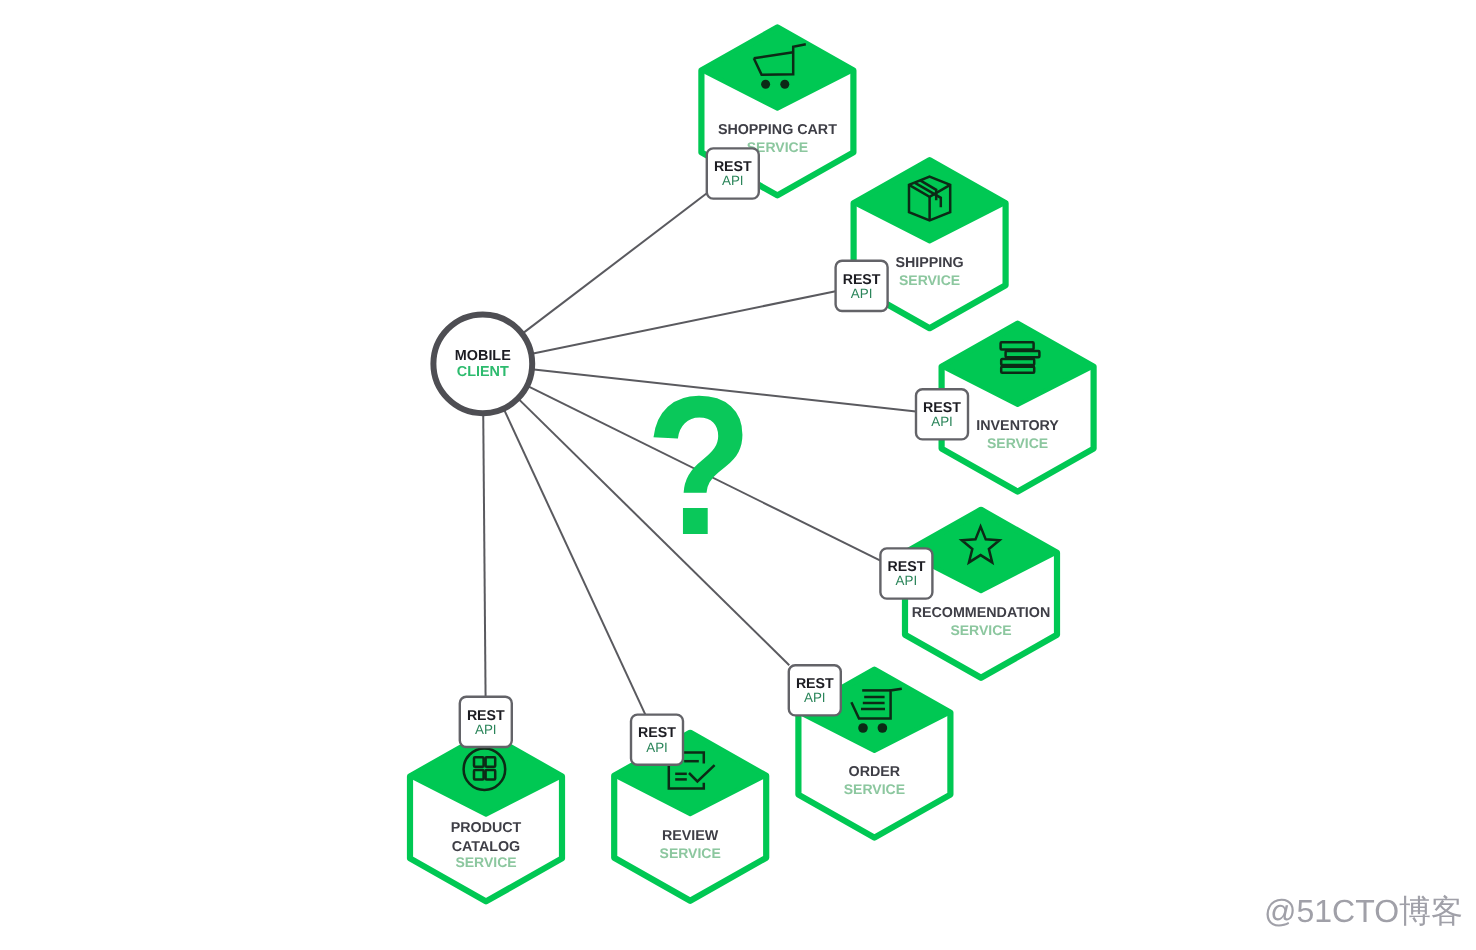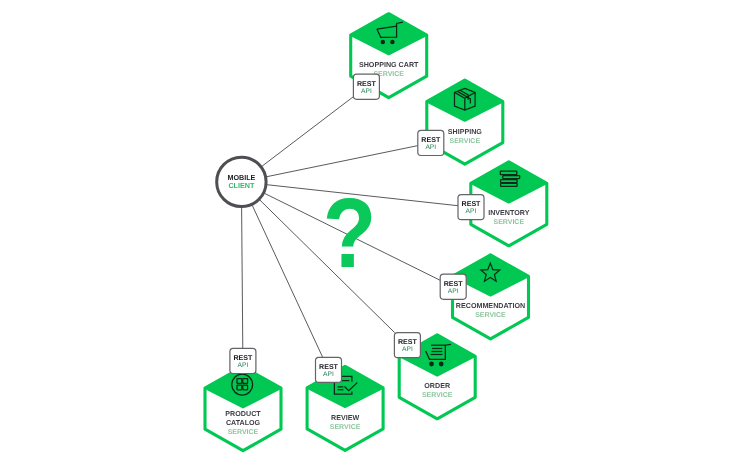--- a/index.html
+++ b/index.html
@@ -161,13 +161,14 @@
           </g>
         </g>
       </g>
     <g id="client">
         <circle class="client-circle" cx="241.4" cy="181.9" r="24.7"></circle>
         <text class="client-a" x="241.4" y="179.8" font-size="7.2">MOBILE</text>
         <text class="client-b" x="241.4" y="187.9" font-size="7.2">CLIENT</text>
       </g>
     <text id="qm" class="qmark" x="0" y="0" font-size="99" transform="translate(349.5,267.2) scale(0.885,1)">?</text>
   </svg>
+  <div class="wm" style="left:632px;top:446px;font-size:16px;letter-spacing:0px;">@51CTO博客</div>
 </div>
 
 </body></html>

